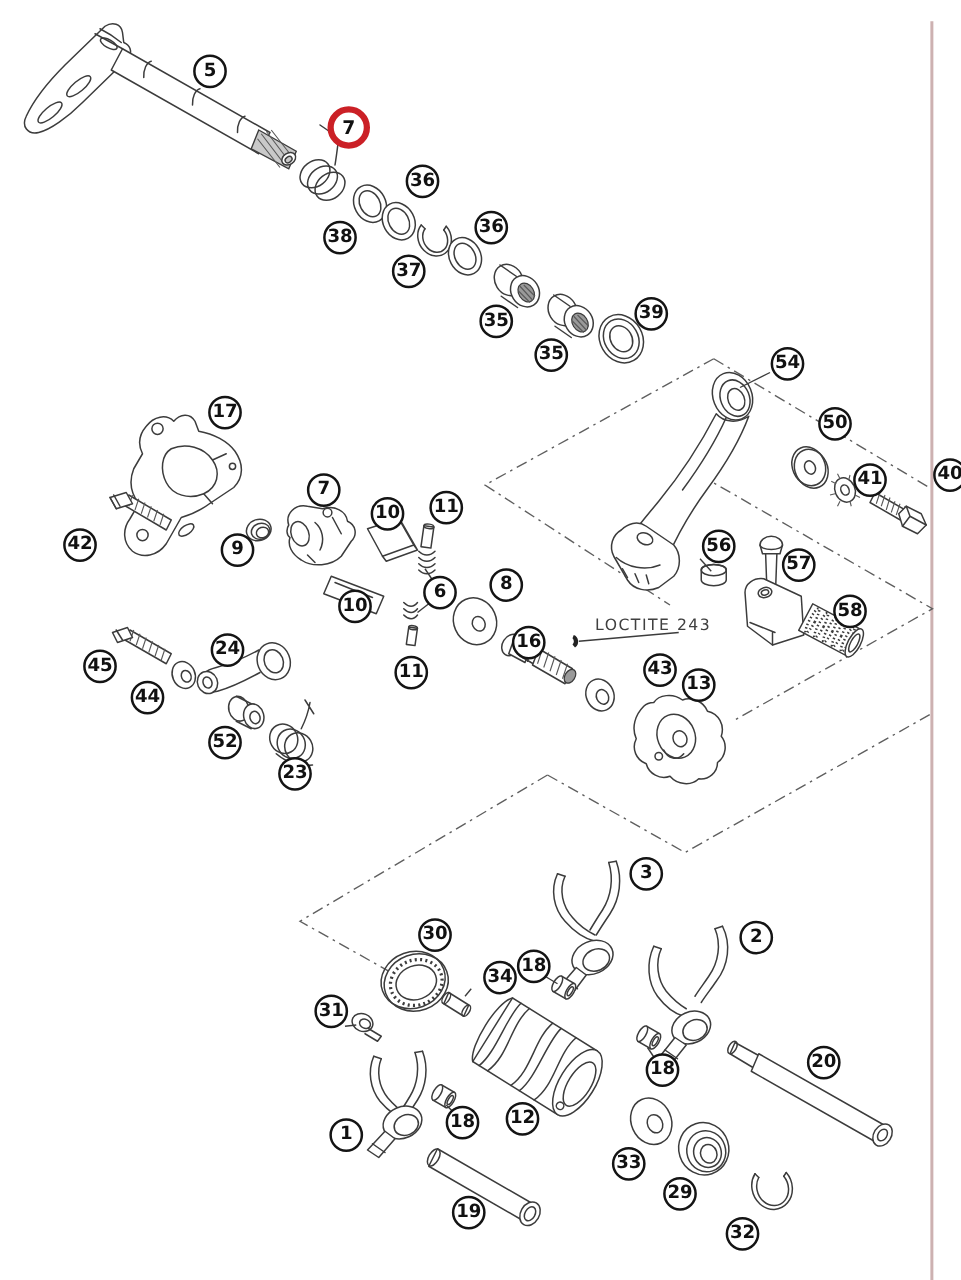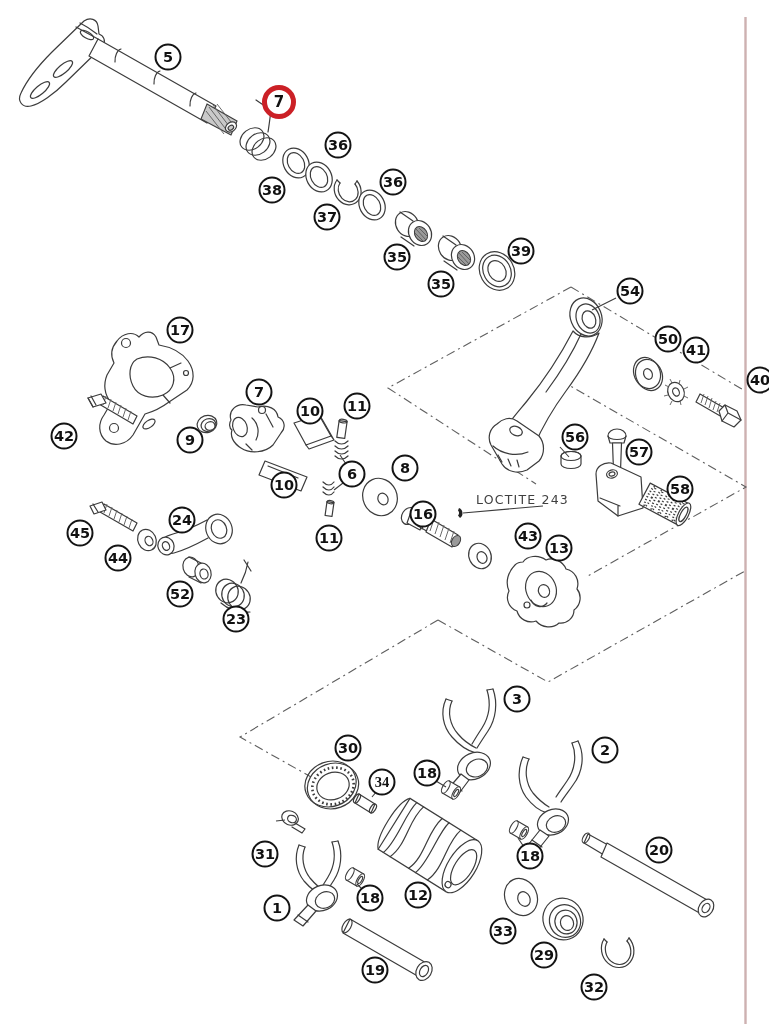--- a/index.html
+++ b/index.html
@@ -414,21 +414,21 @@
       <div class="callout highlighted" style="left: 279px; top: 102px; border-color: rgb(203, 32, 38);">7</div>
       <div class="callout" style="left: 338px; top: 145px;">36</div>
       <div class="callout" style="left: 272px; top: 190px;">38</div>
       <div class="callout" style="left: 327px; top: 217px;">37</div>
       <div class="callout" style="left: 393px; top: 182px;">36</div>
       <div class="callout" style="left: 397px; top: 257px;">35</div>
       <div class="callout" style="left: 441px; top: 284px;">35</div>
       <div class="callout" style="left: 521px; top: 251px;">39</div>
       <div class="callout" style="left: 630px; top: 291px;">54</div>
       <div class="callout" style="left: 668px; top: 339px;">50</div>
-      <div class="callout" style="left: 696px; top: 350px; text-align: right;">41</div>
+      <div class="callout" style="left: 696px; top: 384px; text-align: right;">41</div>
       <div class="callout" style="left: 726px; top: 380px; margin-left: 34px;">40</div>
       <div class="callout" style="left: 180px; top: 330px;">17</div>
       <div class="callout" style="left: 64px; top: 436px;">42</div>
       <div class="callout" style="left: 190px; top: 440px;">9</div>
       <div class="callout" style="left: 259px; top: 392px;">7</div>
       <div class="callout" style="left: 310px; top: 411px;">10</div>
       <div class="callout" style="left: 357px; top: 406px;">11</div>
       <div class="callout" style="left: 284px; top: 485px;">10</div>
       <div class="callout" style="left: 352px; top: 474px;">6</div>
       <div class="callout" style="left: 405px; top: 468px;">8</div>
@@ -440,23 +440,23 @@
       <div class="callout" style="left: 182px; top: 520px;">24</div>
       <div class="callout" style="left: 180px; top: 594px;">52</div>
       <div class="callout" style="left: 236px; top: 619px;">23</div>
       <div class="callout" style="left: 329px; top: 538px;">11</div>
       <div class="callout" style="left: 403px; top: 514px; margin-left: 20px;">16</div>
       <div class="callout" style="left: 500px; top: 536px; margin-left: 28px;">43</div>
       <div class="callout" style="left: 559px; top: 548px;">13</div>
       <div class="callout" style="left: 517px; top: 699px;">3</div>
       <div class="callout" style="left: 605px; top: 750px;">2</div>
       <div class="callout" style="left: 348px; top: 748px;">30</div>
-      <div class="callout" style="left: 382px; top: 782px; font-family: Liberation Serif, serif;">34</div>
+      <div class="callout" style="left: 400px; top: 782px;">34</div>
       <div class="callout" style="left: 427px; top: 773px;">18</div>
-      <div class="callout" style="left: 265px; top: 854px;">31</div>
+      <div class="callout" style="left: 265px; top: 809px;">31</div>
       <div class="callout" style="left: 530px; top: 856px;">18</div>
       <div class="callout" style="left: 418px; top: 895px;">12</div>
       <div class="callout" style="left: 659px; top: 850px;">20</div>
       <div class="callout" style="left: 277px; top: 908px;">1</div>
       <div class="callout" style="left: 370px; top: 898px;">18</div>
       <div class="callout" style="left: 375px; top: 970px;">19</div>
       <div class="callout" style="left: 503px; top: 931px;">33</div>
       <div class="callout" style="left: 544px; top: 955px;">29</div>
       <div class="callout" style="left: 594px; top: 987px;">32</div>
     </div>

